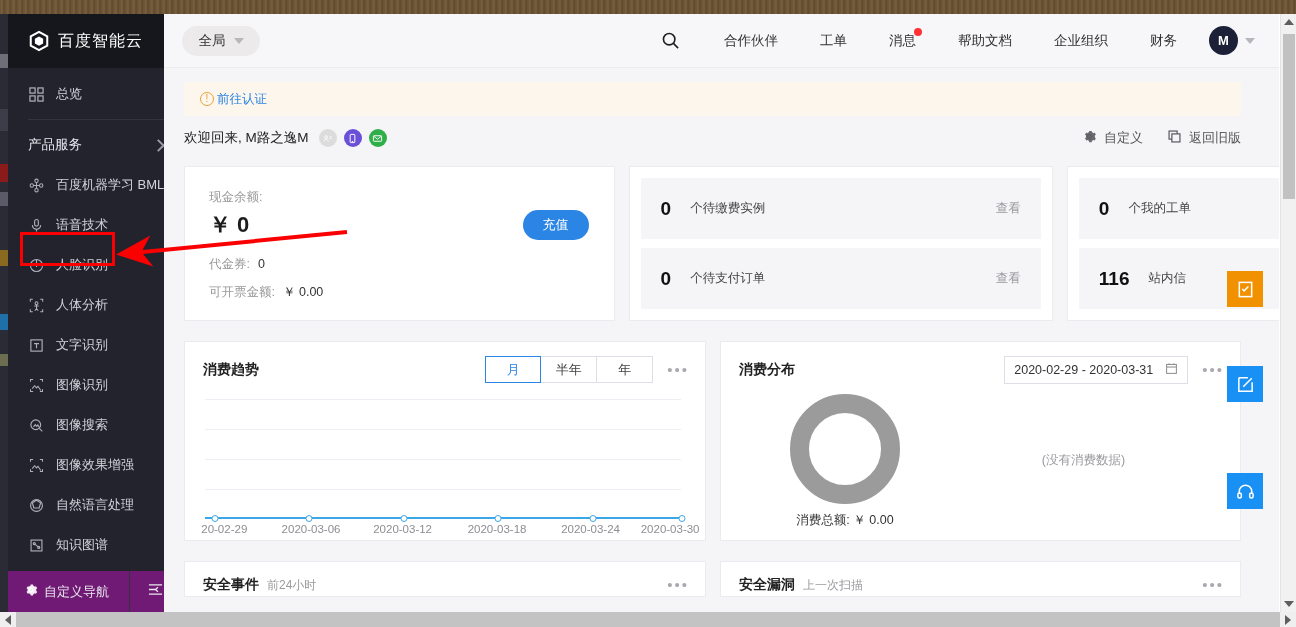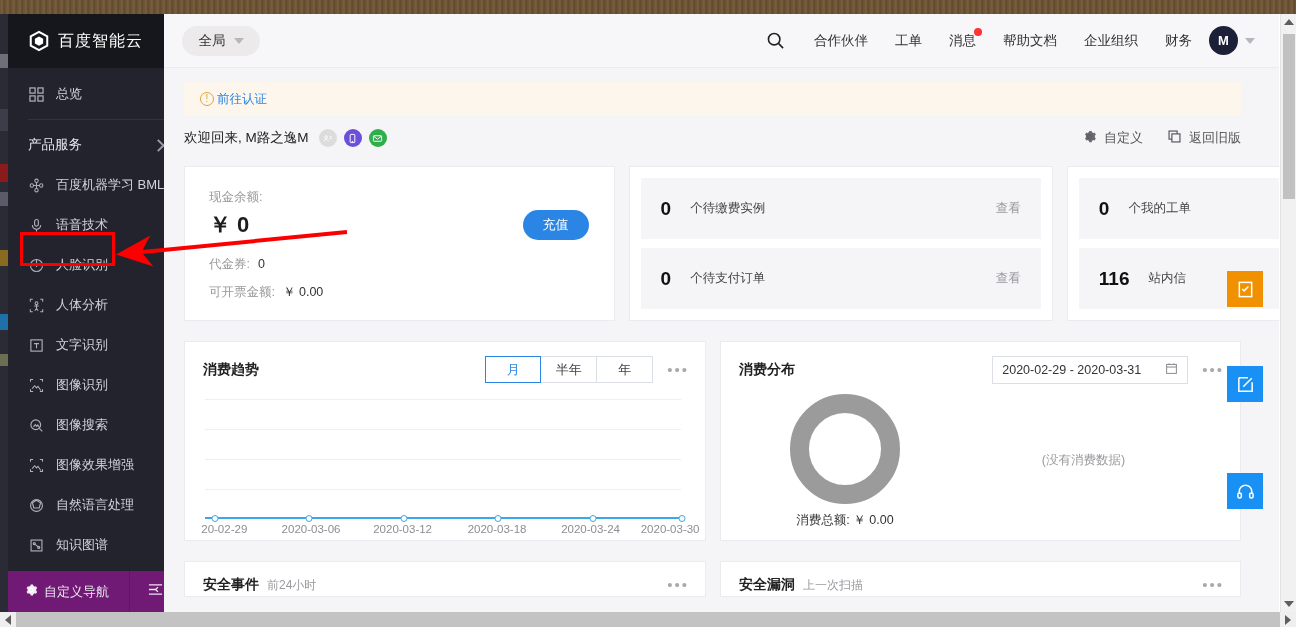--- a/index.html
+++ b/index.html
@@ -72,21 +72,21 @@
     height: 54px; background: #f7f7f9; display: flex; align-items: center;
     padding: 0 0 0 18px; border-bottom: 1px solid #ececef;
   }
   .scope-pill {
     background: #eceaea; border-radius: 16px; height: 30px; min-width: 78px;
     display: flex; align-items: center; justify-content: center; gap: 8px;
     font-size: 13.5px; color: #333; cursor: pointer; padding: 0 12px;
   }
   .caret { width: 0; height: 0; border-left: 5px solid transparent; border-right: 5px solid transparent;
            border-top: 6px solid #b6b6bc; }
-  .topnav { margin-left: auto; display: flex; align-items: center; gap: 27px; padding-right: 24px; }
+  .topnav { margin-left: auto; display: flex; align-items: center; gap: 42px; padding-right: 24px; }
   .topnav a { color: #30302f; font-size: 13.5px; text-decoration: none; cursor: pointer; position: relative; }
   .dot-badge { position: absolute; right: -6px; top: -4px; width: 8px; height: 8px;
                border-radius: 50%; background: #f33; }
   .avatar { width: 29px; height: 29px; border-radius: 50%; background: #1c2138; color: #fff;
             font-size: 13px; display: flex; align-items: center; justify-content: center; font-weight: 600; }
 
   
   .scroll { position: relative; height: 544px; overflow: hidden; }
   .content { padding: 14px 20px 0 20px; width: 1097px; }
 
@@ -141,21 +141,21 @@
     width: 56px; height: 27px; border: 1px solid #dcdfe6; border-left: none;
     font-size: 13px; display: flex; align-items: center; justify-content: center;
     color: #444; cursor: pointer; background: #fff;
   }
   .seg div:first-child { border-left: 1px solid #2b85e4; }
   .seg div.on { color: #2b85e4; border-color: #2b85e4; }
   .dots { margin-left: 14px; color: #a9a9af; letter-spacing: 2px; font-size: 15px; cursor: pointer;
           line-height: 12px; }
   .daterange {
     margin-left: auto; height: 28px; border: 1px solid #dcdfe6; background: #fff;
-    display: flex; align-items: center; gap: 24px; padding: 0 9px; font-size: 12.5px; color: #333;
+    display: flex; align-items: center; gap: 12px; padding: 0 9px; font-size: 12.5px; color: #333;
     cursor: pointer;
   }
 
   .trend-plot { position: relative; height: 150px; margin: 8px 18px 0 20px; }
   .grid-line { position: absolute; left: 0; right: 6px; height: 1px; background: #eceff3; }
   .axis-line { position: absolute; left: 0; right: 6px; height: 2px; background: #3ba7e8; bottom: 22px; }
   .pt { position: absolute; width: 7px; height: 7px; border-radius: 50%; background: #fff;
         border: 1.6px solid #3ba7e8; bottom: 19px; transform: translateX(-50%); }
   .ticks { position: absolute; left: 0; right: 0; bottom: 0; height: 18px; }
   .ticks span { position: absolute; font-size: 11.5px; color: #8d8d93; transform: translateX(-50%);

